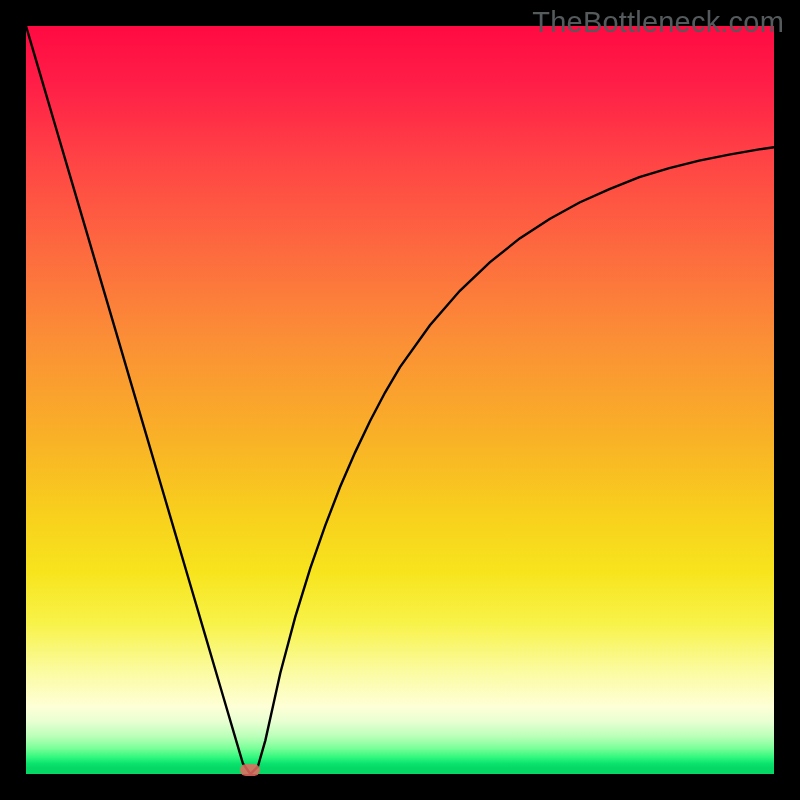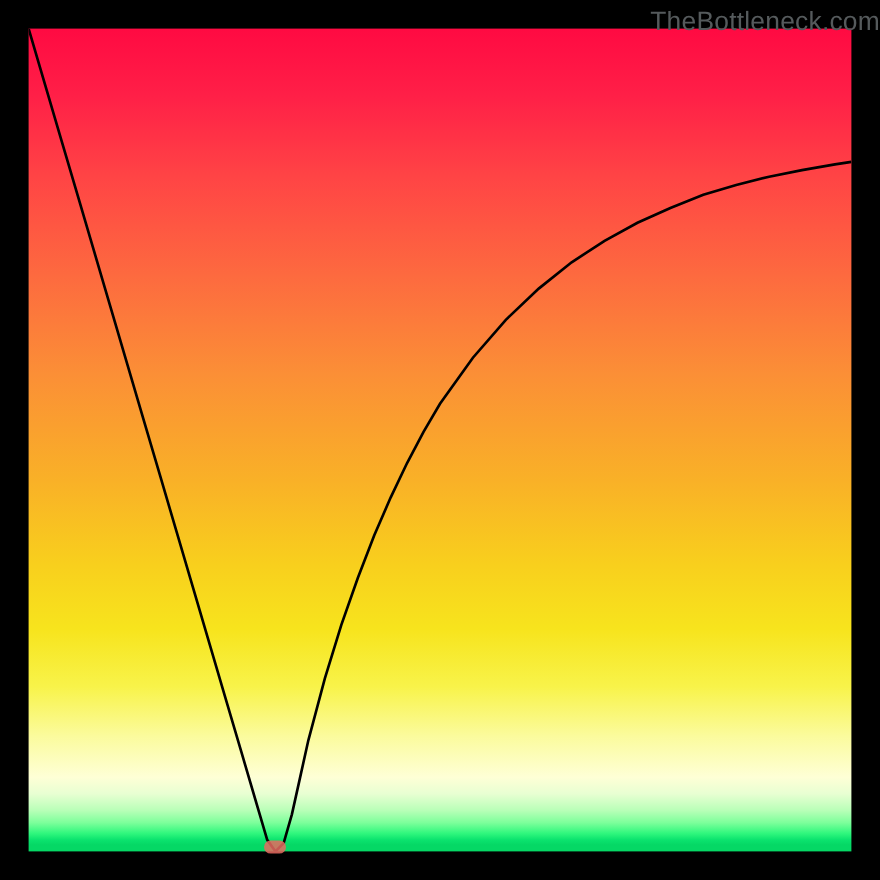--- a/index.html
+++ b/index.html
@@ -7,23 +7,23 @@
     width: 800px;
     height: 800px;
     background: #000;
     position: relative;
     overflow: hidden;
     font-family: Arial, sans-serif;
   }
   .watermark {
     position: absolute;
     top: 6px;
-    right: 0;
+    right: 16px;
     color: #555a5c;
-    font-size: 24px;
+    font-size: 29px;
     font-weight: 400;
     letter-spacing: 0.2px;
     z-index: 10;
   }
   .plot-area {
     position: absolute;
     left: 26px;
     top: 26px;
     width: 748px;
     height: 748px;

